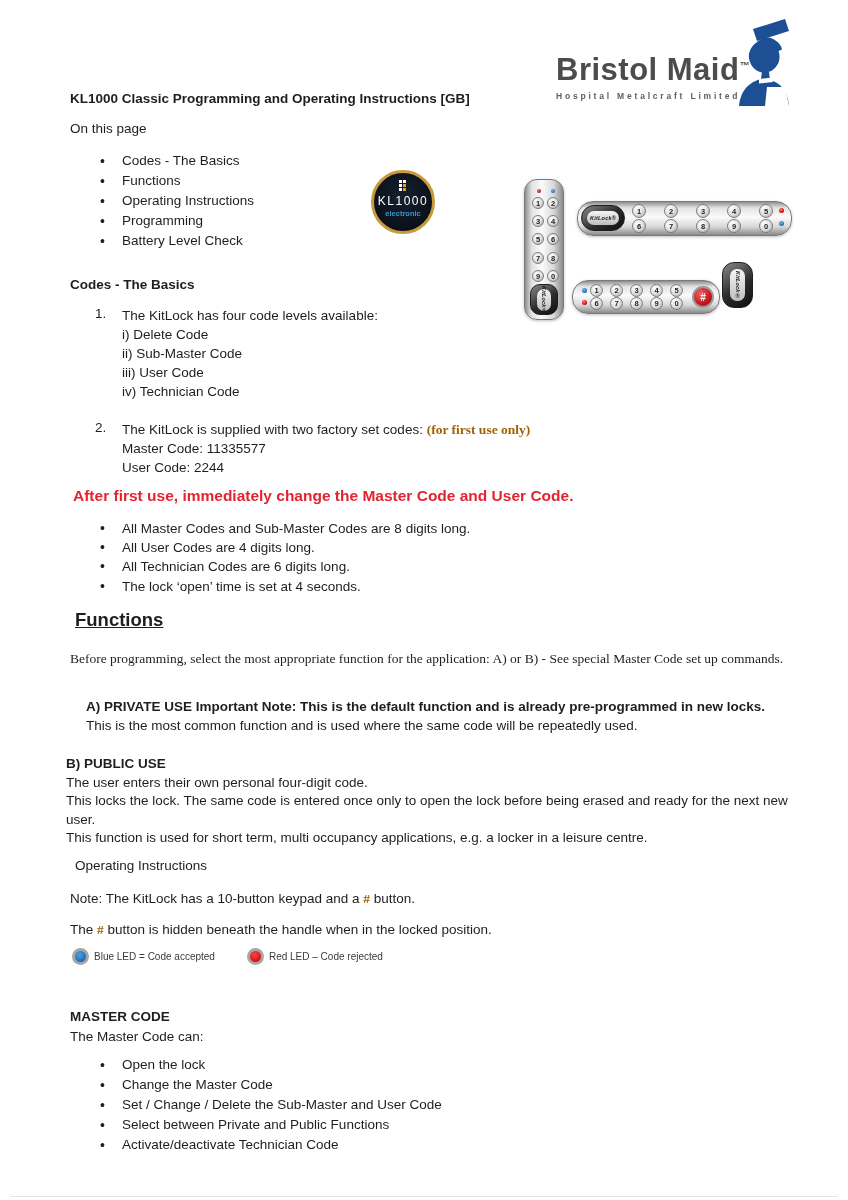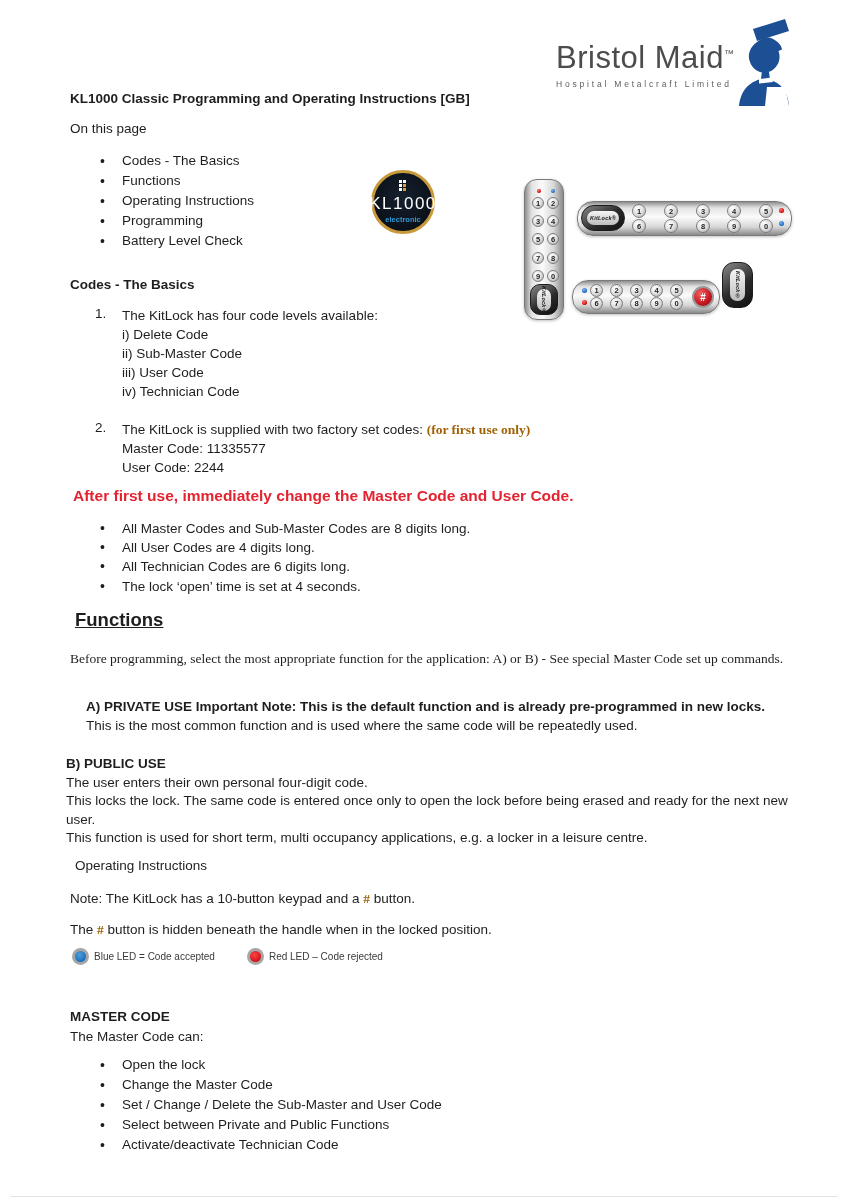--- a/index.html
+++ b/index.html
@@ -13,21 +13,21 @@
   .logo-brand{font-size:31px;color:#4c4c4c;letter-spacing:.5px;white-space:nowrap;}
   .logo-brand sup{font-size:10px;color:#4c4c4c;}
   .logo-sub{font-size:8.5px;letter-spacing:2.8px;color:#5f5f5f;margin-top:3px;white-space:nowrap;}
 
   
   .badge{width:64px;height:64px;border-radius:50%;background:radial-gradient(circle at 50% 40%,#16202e,#0a1018 75%);
          border:3px solid #c89a3c;box-sizing:border-box;display:flex;flex-direction:column;align-items:center;}
   .badge-dots{margin-top:7px;display:grid;grid-template-columns:4px 4px;grid-auto-rows:4px;}
   .badge-dots i{width:3px;height:3px;display:block;}
   .badge-dots i.w{background:#fff;} .badge-dots i.a{background:#d9a33a;}
-  .badge-model{font-size:17px;letter-spacing:1.5px;color:#fff;margin-top:2px;}
+  .badge-model{font-size:12px;letter-spacing:1.5px;color:#fff;margin-top:2px;}
   .badge-sub{font-size:7.5px;font-weight:700;color:#2f9ad4;margin-top:1px;}
 
   
   .lockbody{position:absolute;border:1px solid #7a7a7a;box-shadow:0 1px 3px rgba(0,0,0,.25);
             background:linear-gradient(180deg,#8f8f8f 0%,#e3e3e3 18%,#fbfbfb 45%,#d8d8d8 75%,#8a8a8a 100%);}
   .lockbody.vert{background:linear-gradient(90deg,#8f8f8f 0%,#e3e3e3 18%,#fbfbfb 45%,#d8d8d8 75%,#8a8a8a 100%);}
   .key{position:absolute;border-radius:50%;background:radial-gradient(circle at 35% 30%,#fff,#dcdcdc 55%,#9e9e9e);
        border:1px solid #7d7d7d;color:#222;font-weight:700;font-size:7.5px;
        display:flex;align-items:center;justify-content:center;box-sizing:border-box;}
   .leddot{position:absolute;border-radius:50%;}
@@ -65,21 +65,21 @@
   .legend-dot.blue{background:radial-gradient(circle at 40% 35%,#4aa0e0,#1b6fba 70%);}
   .legend-dot.red{background:radial-gradient(circle at 40% 35%,#f44,#d1131b 70%);}
   .legend-text{font-size:10px;color:#3a3a3a;}
   .bottom-rule{position:absolute;left:10px;right:10px;top:1196px;height:1px;background:#e4e4e4;}
 </style>
 </head>
 <body>
 
 <div class="page">
 
-  <div class="abs" style="left:556px;top:40px;">
+  <div class="abs" style="left:556px;top:52px;font-weight:bold;">
     <div class="logo-brand"><span>Bristol Maid</span><sup>™</sup></div>
     <div class="logo-sub">Hospital Metalcraft Limited</div>
   </div>
   <svg class="abs" style="left:731px;top:16px;" width="64" height="90" viewBox="0 0 64 90">
     <polygon points="22,13 54,3 58,15 26,25" fill="#1d4f94"></polygon>
     <path d="M26,26 C19,31 16,39 19,46 C21,52 26,56 32,56.5 C40,57 46,52 48,45 C48.8,42 48.8,38 47.5,35
              L51,33.5 C50.5,29.5 47,25.5 42,23 C36,20 31,22 26,26 Z" fill="#1d4f94"></path>
     <path d="M31,55 L30,63 C19,66 10,73 8,90 L58,90 C57,75 49,66.5 39,64 L38,56 Z" fill="#1d4f94"></path>
     <polygon points="28,63 41,61.5 42,66 28,67.5" fill="#ffffff"></polygon>
     <polygon points="36,71 54,71 58,90 34,90" fill="#ffffff"></polygon>

